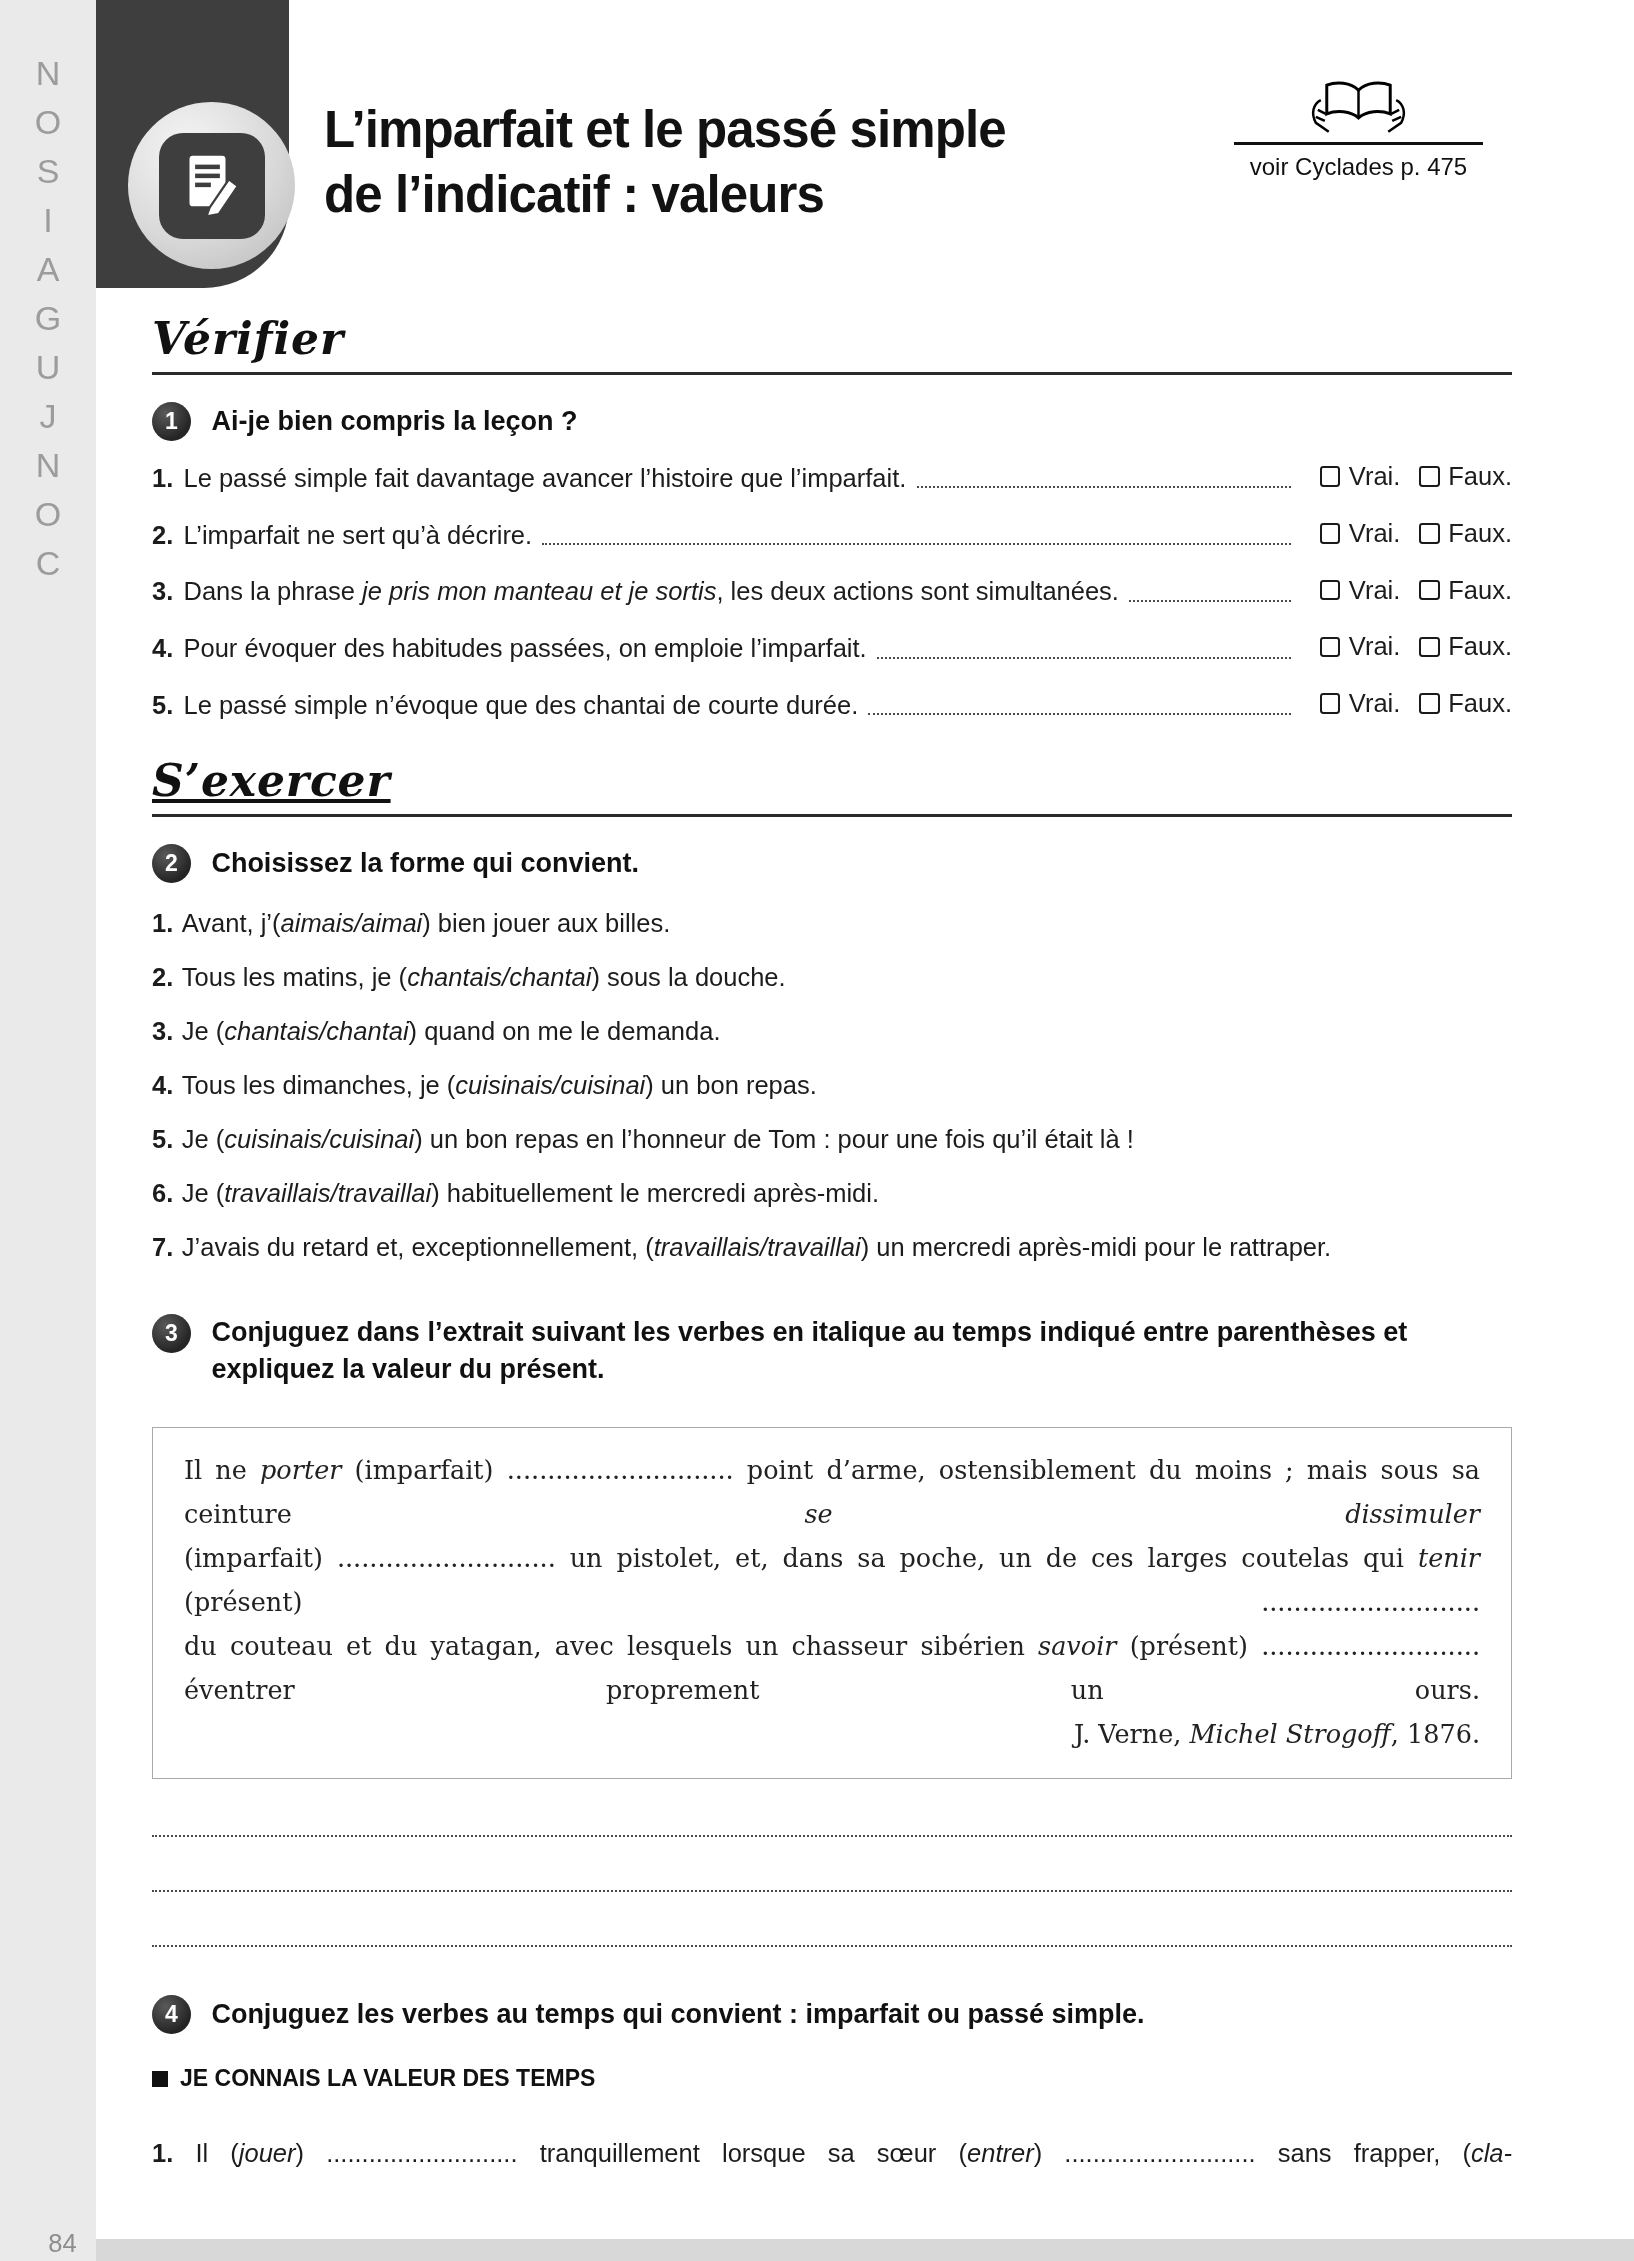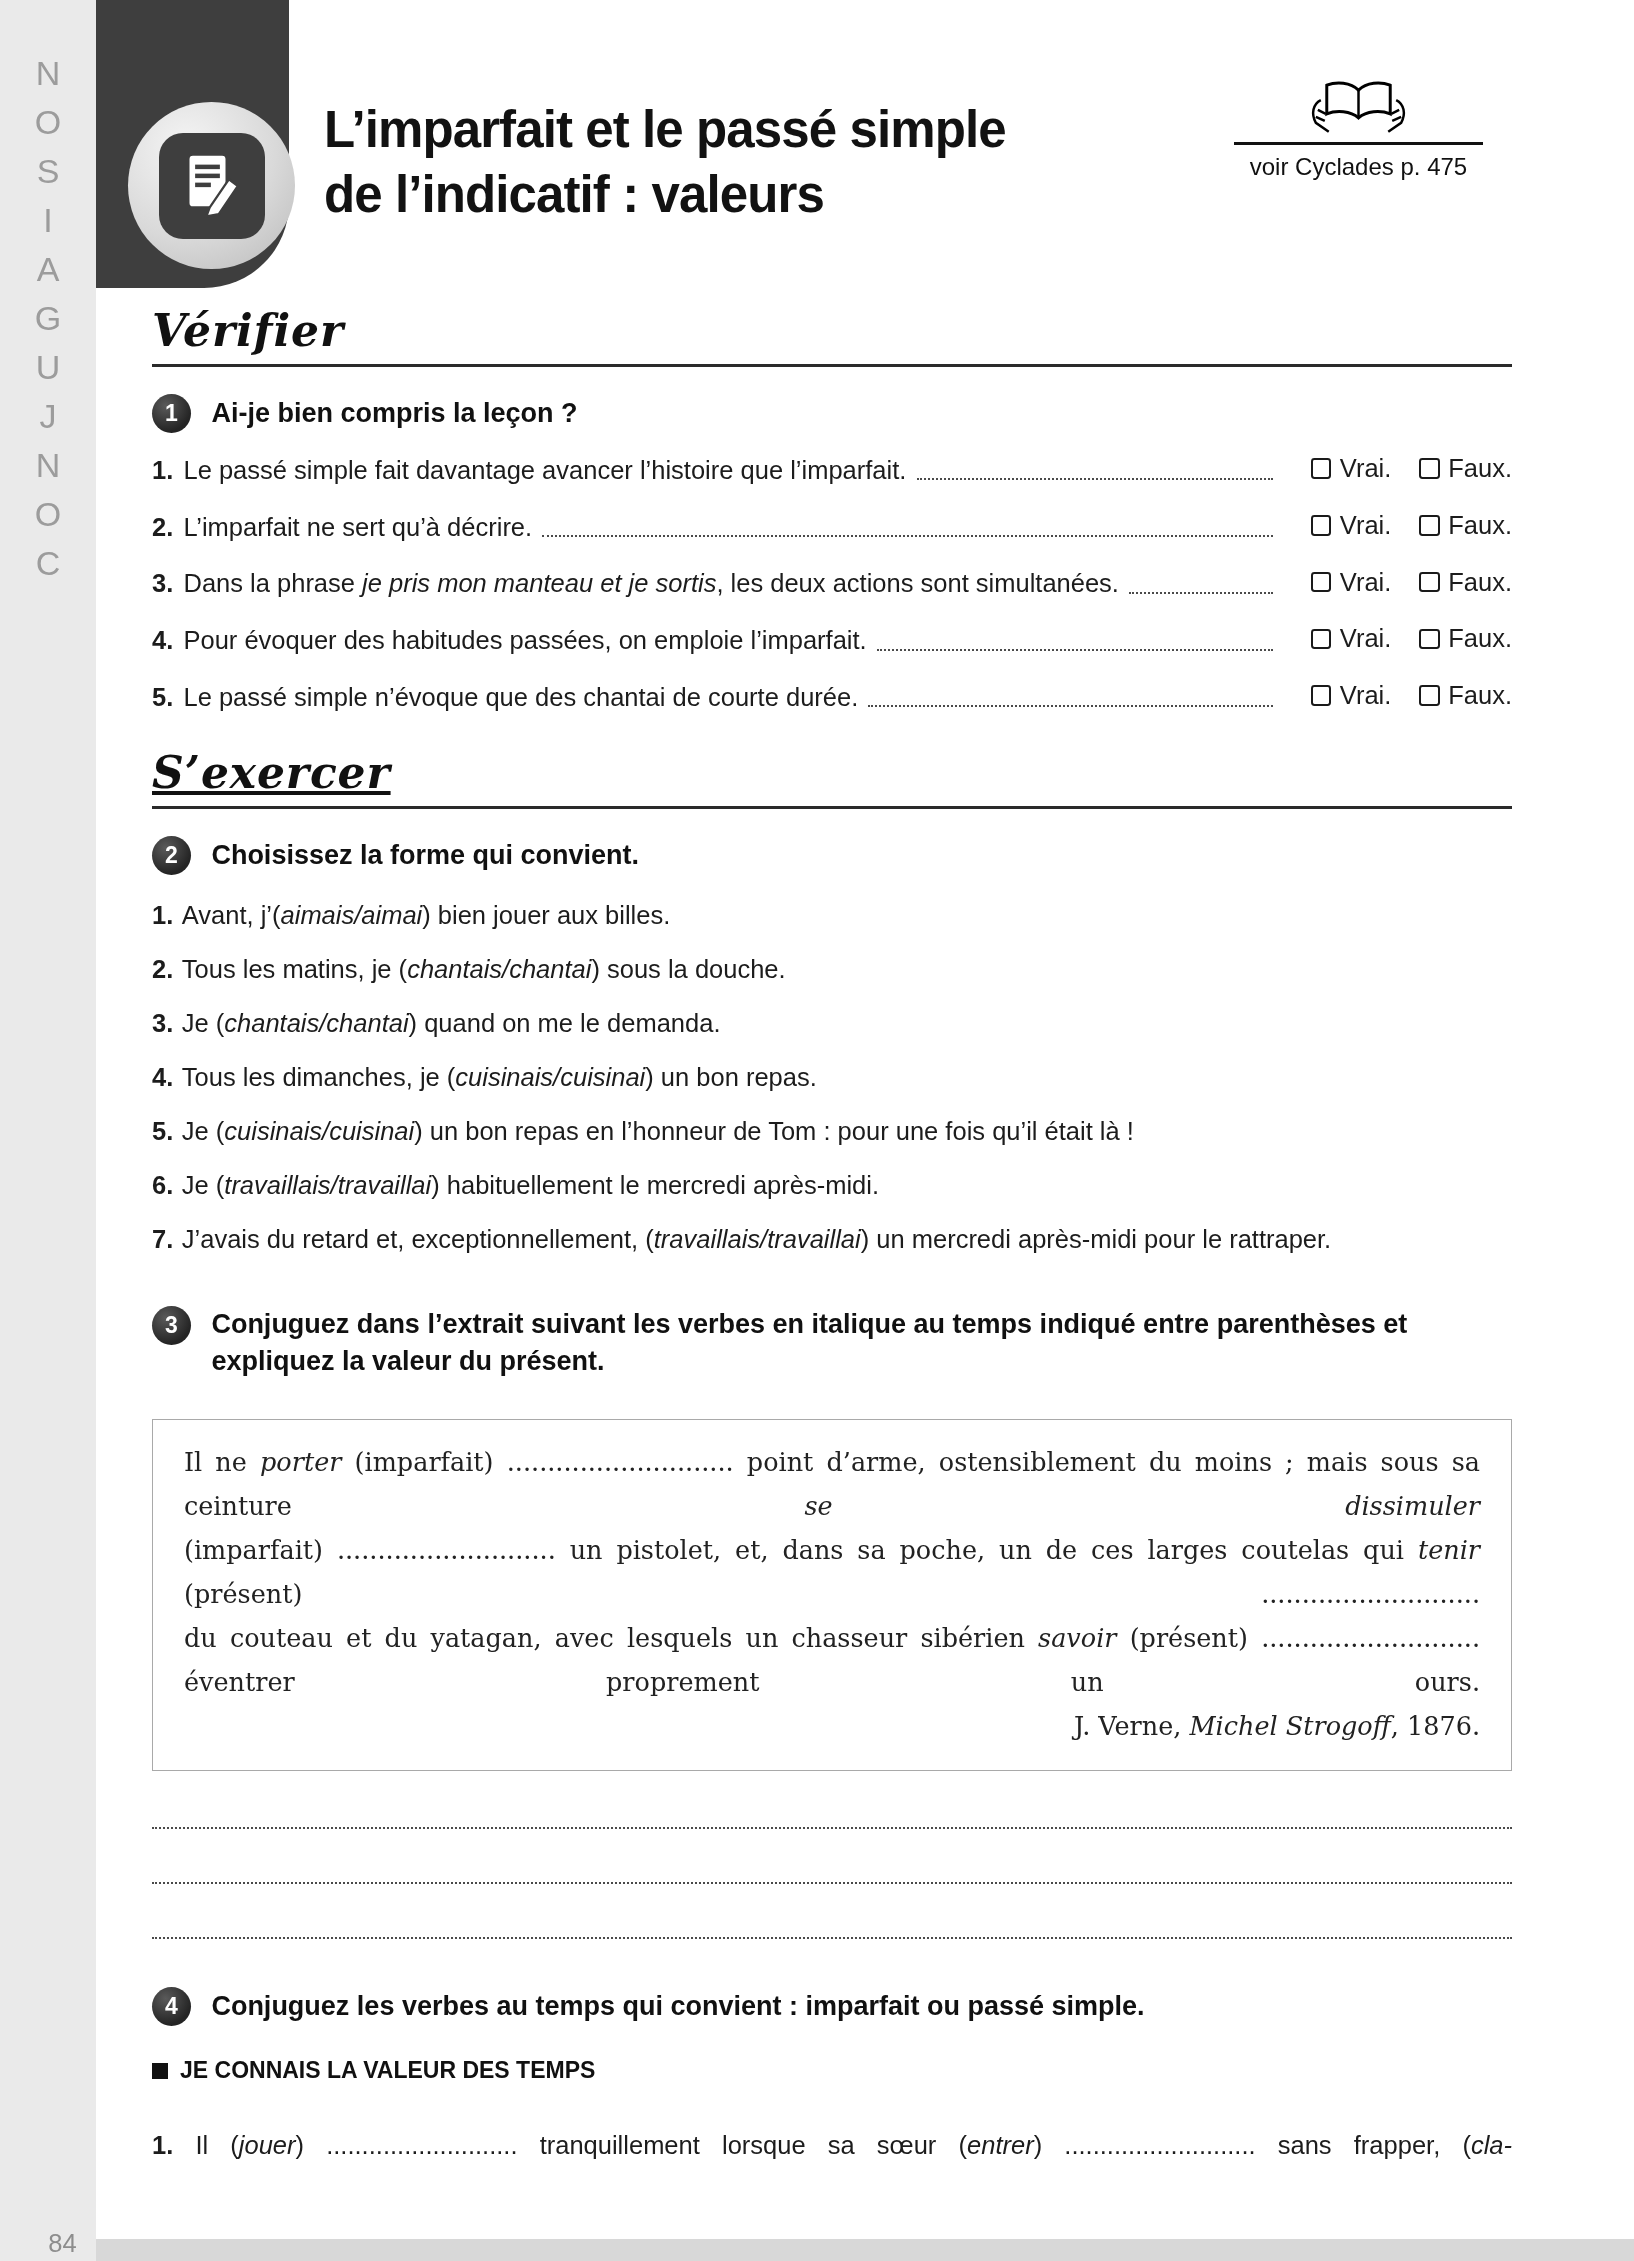--- a/index.html
+++ b/index.html
@@ -21,41 +21,41 @@
     display:flex; align-items:center; justify-content:center; }
   .icon-square { width:106px; height:106px; border-radius:24px; background:#3e3e3e;
     display:flex; align-items:center; justify-content:center; }
   .title { position:absolute; left:324px; top:97px; font-size:51px; line-height:65px; font-weight:700;
     color:#121212; letter-spacing:-0.9px; }
   .ref-box { position:absolute; left:1234px; top:72px; width:249px; display:flex; flex-direction:column; align-items:center; }
   .ref-line { width:100%; border-top:3.4px solid #111; margin-top:-3.4px; }
   .ref-text { margin-top:8.5px; font-size:24px; color:#111; }
 
   
-  .content { position:absolute; left:152px; top:0; width:1360px; }
+  .content { position:absolute; left:152px; top:8px; width:1360px; }
 
   .script-heading { margin-top:308px; font-family:"DejaVu Serif","Liberation Serif",serif;
     font-style:italic; font-weight:700; font-size:44px; line-height:46px; color:#111; letter-spacing:0.9px; }
   .script-heading.second { margin-top:39px;text-decoration:underline; }
   .heading-rule { border-top:3.4px solid #2a2a2a; margin-top:10.2px; }
 
   .ex-header { display:flex; align-items:center; gap:20.4px; margin-top:27px; }
   .ex-header.multi { align-items:flex-start; margin-top:53px; }
   .num-circle { width:39px; height:39px; border-radius:50%; flex-shrink:0; color:#fff;
     background:radial-gradient(circle at 35% 30%, #5a5a5a, #242424 70%);
     font-weight:700; font-size:23px; display:flex; align-items:center; justify-content:center; }
   .ex-title { font-weight:700; font-size:27px; line-height:37px; color:#111; max-width:1277px; }
 
   .q-list .q-row { margin-top:28px; }
   .q-list .q-row:first-child { margin-top:22px; }
   .q-row { display:flex; align-items:baseline; font-size:25.5px; line-height:27px; }
   .q-num { font-weight:700; margin-right:10.2px; }
   .leader { flex:1 1 auto; min-width:34px; height:8.5px; align-self:flex-end;
     border-bottom:2.6px dotted #4a4a4a; margin:0 10.2px 3.4px 10.2px; }
-  .vf { display:flex; align-items:center; gap:8.5px; margin-left:28px; white-space:nowrap; }
+  .vf { display:flex; align-items:center; gap:8.5px; margin-left:19px; white-space:nowrap; }
   .cb { width:20.4px; height:20.4px; border:2.6px solid #1a1a1a; border-radius:3.4px; flex-shrink:0; }
 
   .item-row { margin-top:27px; font-size:25.5px; line-height:27px; }
   .item-row .q-num { margin-right:8.5px; }
 
   .excerpt-box { margin-top:39px; border:1.7px solid #a9a9a9; padding:20.4px 31px 22px 31px;
     font-family:"DejaVu Serif","Liberation Serif",serif; font-size:25.5px; color:#222; }
   .excerpt-line { line-height:44px; text-align:justify; text-align-last:justify; }
   .excerpt-attrib { line-height:44px; text-align:right; }
 

